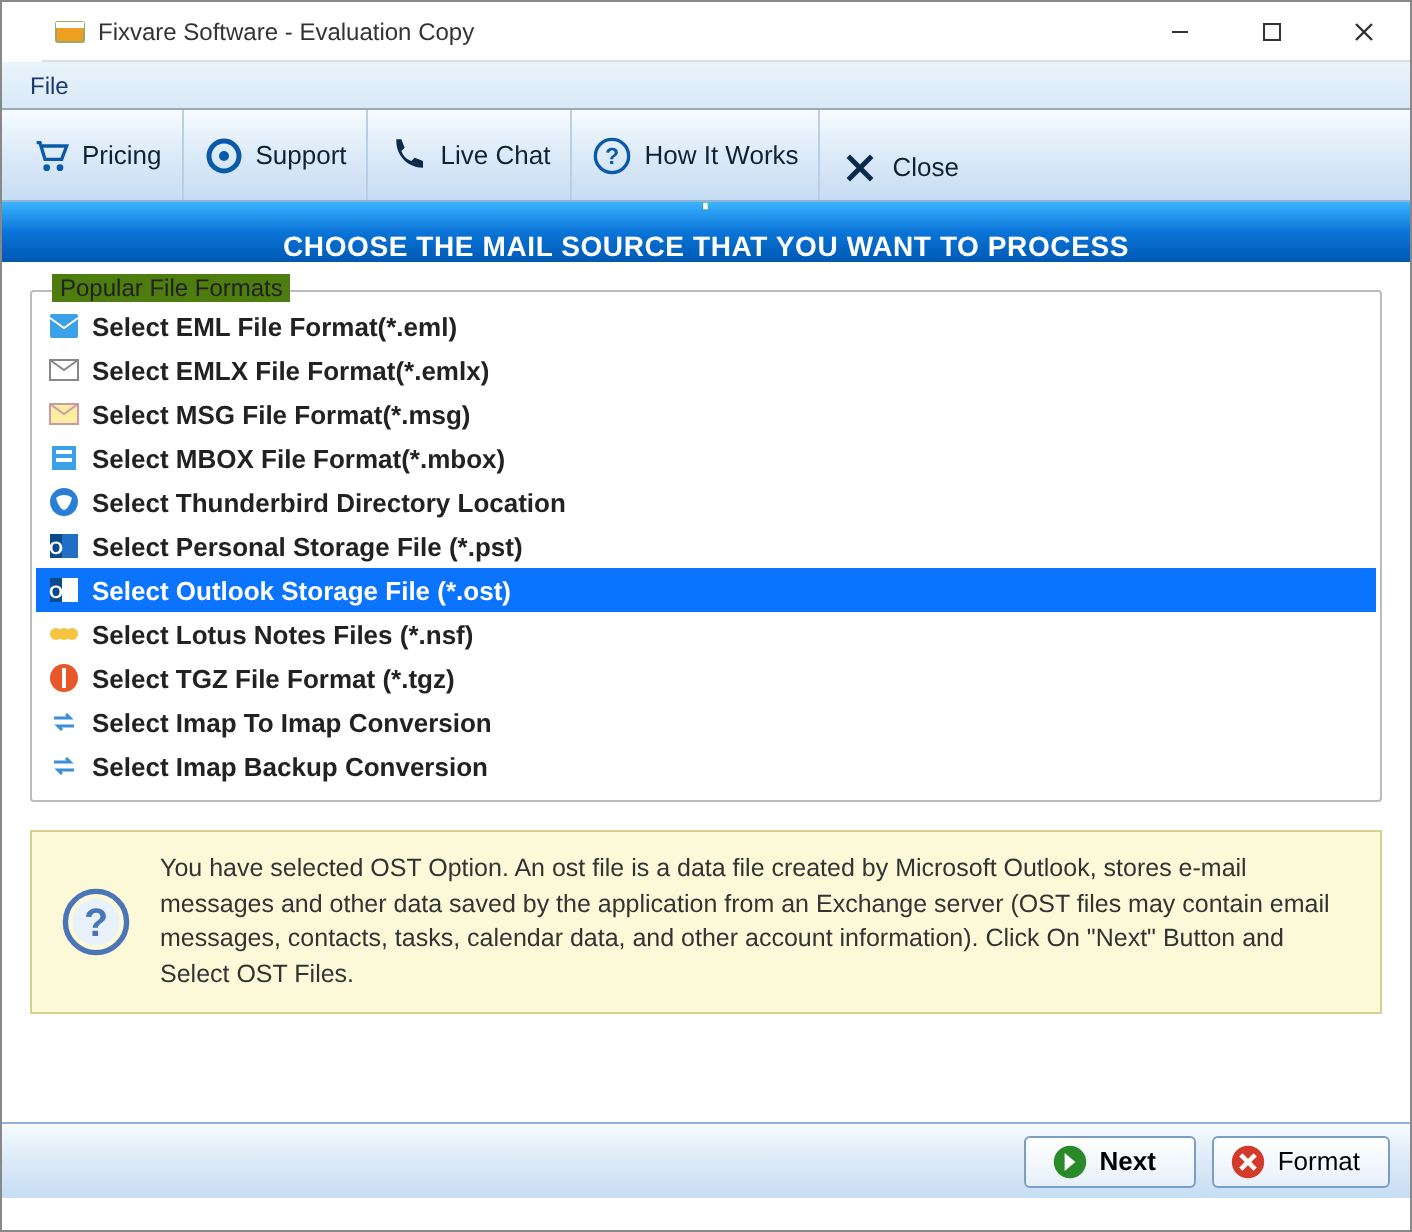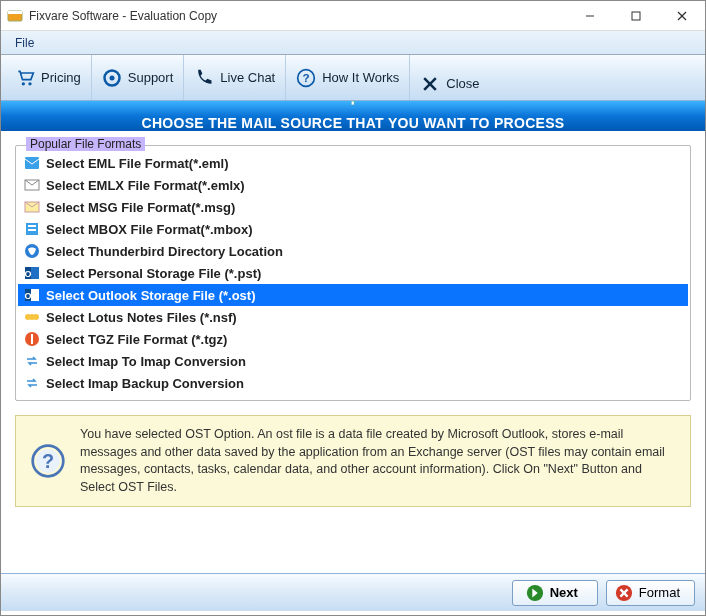--- a/index.html
+++ b/index.html
@@ -1,48 +1,48 @@
 <!DOCTYPE html>
 <html><head>
 <meta charset="utf-8">
 <style>
 * { box-sizing: border-box; margin: 0; padding: 0; font-family: "Segoe UI", Tahoma, sans-serif; }
 body { background: #fff; width: 706px; height: 616px; overflow: hidden; border: 1px solid #888; position: relative; }
 
-.titlebar { height: 30px; background: #fff; display: flex; align-items: center; padding: 0 0 0 6px; border-bottom: 1px solid #ddd; }
+.titlebar { height: 30px; background: #fff; display: flex; align-items: center; padding: 0 0 0 6px; border-bottom: 1px solid #ddd; margin-left: 20px; }
 .titlebar .app-icon { width: 16px; height: 16px; margin-right: 6px; }
 .titlebar .title { font-size: 12px; color: #333; flex: 1; }
 .titlebar .win-controls { display: flex; }
 .titlebar .win-btn { width: 46px; height: 30px; display: flex; align-items: center; justify-content: center; color: #333; font-size: 14px; }
 
 .menubar { height: 24px; background: linear-gradient(#eaf3fb,#d8e9f7); border-bottom: 1px solid #9ab; display: flex; align-items: center; padding-left: 6px; }
 .menubar .menu-item { font-size: 12px; color: #1a3a6e; padding: 2px 8px; }
 
 .toolbar { height: 46px; background: linear-gradient(#f6fbff,#dceaf8 50%,#c6ddf3); border-bottom: 1px solid #8fb3d9; display: flex; align-items: center; padding: 0 4px; }
 .toolbar .tbtn { display: flex; align-items: center; gap: 6px; padding: 4px 10px; font-size: 13px; color: #123; border-right: 1px solid #b8cfe6; height: 100%; }
 .toolbar .tbtn:last-child { border-right: none; margin-top: 12px; }
 .toolbar svg { width: 20px; height: 20px; }
 
 .section-header { height: 30px; background: linear-gradient(#3cb3ff,#0a74d8 50%,#0059b3); color: #fff; font-weight: bold; font-size: 14px; display: flex; align-items: center; padding: 0 12px; letter-spacing: 0.3px; gap: 10px; flex-direction: column; }
 .section-header .hdr-icon { width: 16px; height: 16px; }
 
 .content { padding: 14px 14px 0 14px; }
 .groupbox { border: 1px solid #bbb; border-radius: 2px; padding: 6px 2px 6px 2px; position: relative; }
-.groupbox .legend { position: absolute; top: -9px; left: 10px; background: #c4b5fd; padding: 0 4px; font-size: 12px; color: #222; }
+.groupbox .legend { position: absolute; top: -9px; left: 10px; background: #4d7c0f; padding: 0 4px; font-size: 12px; color: #222; }
 .fmt-list { }
 .fmt-item { display: flex; align-items: center; gap: 6px; padding: 3px 6px; font-size: 13px; font-weight: bold; color: #222; cursor: default; }
 .fmt-item .fmt-icon { width: 16px; height: 16px; flex-shrink: 0; display:flex; align-items:center; justify-content:center; }
 .fmt-item.selected { background: #0a74ff; color: #fff; }
 .fmt-item.selected .fmt-icon rect.bg { fill:#fff; }
 
 .info-panel { margin: 14px; border: 1px solid #d6cf8f; background: #fbf9d8; display: flex; align-items: center; padding: 10px 14px; gap: 14px; }
 .info-panel .info-icon { width: 36px; height: 36px; flex-shrink: 0; }
 .info-text { font-size: 12.5px; color: #333; line-height: 1.4; text-align: left; }
 
-.footer { position: absolute; left: 0; right: 0; bottom: 4px; height: 38px; background: linear-gradient(#f6fbff,#dceaf8 50%,#c6ddf3); border-top: 1px solid #8fb3d9; display: flex; align-items: center; justify-content: flex-end; padding: 0 10px; gap: 8px; }
+.footer { position: absolute; left: 0; right: 0; bottom: 16px; height: 38px; background: linear-gradient(#f6fbff,#dceaf8 50%,#c6ddf3); border-top: 1px solid #8fb3d9; display: flex; align-items: center; justify-content: flex-end; padding: 0 10px; gap: 8px; }
 .footer .fbtn { display: flex; align-items: center; gap: 6px; border: 1px solid #7a9ec4; background: linear-gradient(#fff,#e6f0fa); padding: 3px 14px 3px 8px; font-size: 13px; border-radius: 3px; min-width: 86px; justify-content: center; }
 .footer .fbtn .btn-icon { width: 18px; height: 18px; }
 .footer .fbtn.primary { font-weight: bold; }
 </style>
 </head>
 <body>
 
 <div class="titlebar">
   <svg class="app-icon" viewBox="0 0 16 16">
       <rect x="1" y="3" width="14" height="10" rx="1" fill="#f0a020" stroke="#9a6"></rect>

